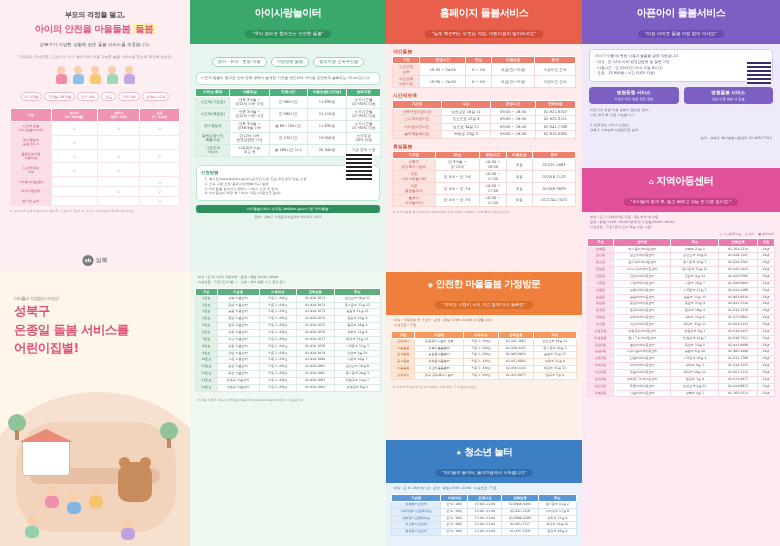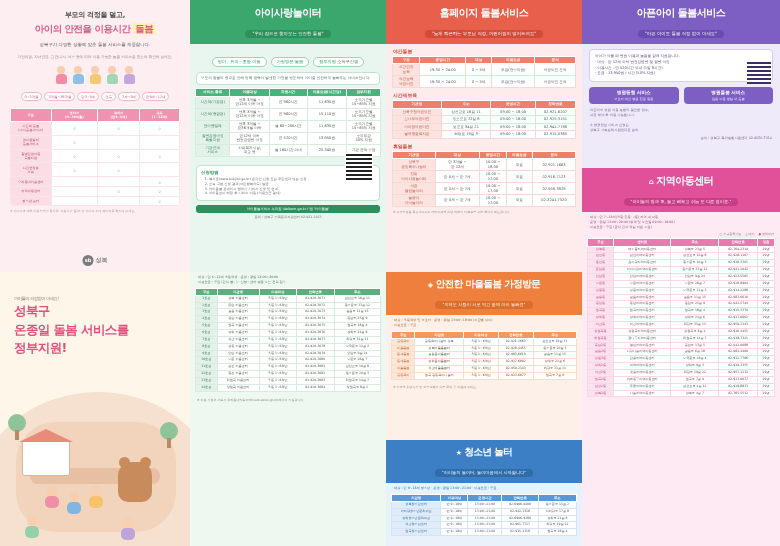--- a/index.html
+++ b/index.html
@@ -150,21 +150,21 @@
   #p9 td.lbl{background:#e1ecf9;color:#2d6aa8;}
   .hdr .ico{font-size:7px;margin-right:3px;}
 </style>
 </head>
 <body>
 
 <div class="page">
 
   <section class="panel" id="p1">
     <div class="t1">부모의 걱정을 덜고,</div>
-    <div class="t2"><span>아이의 안전을 이용시간 </span><span class="hl">돌봄</span></div>
+    <div class="t2"><span>아이의 안전을 마을돌봄 </span><span class="hl">돌봄</span></div>
     <div class="t3">성북구가 다양한 상황에 맞춘 돌봄 서비스를 제공합니다.</div>
     <div class="t4">가정유형, 자녀연령, 긴급/수시 여부 등에 따라 이용 가능한 돌봄 서비스를 한눈에 확인해 보세요.</div>
 
     <div class="illus-row">
       <span class="kid">
           <span class="head"></span>
           <span class="body" style="background:#f28ba8"></span>
         </span>
       <span class="kid">
           <span class="head"></span>
@@ -689,21 +689,21 @@
     <div class="txt" style="text-align:right;margin-top:3px">문의 : 성북구 육아종합지원센터 02-4050-7310</div>
   </section>
 
   <section class="panel" id="p6">
     <div class="bgblob"></div>
     <div class="blob2"></div>
     <div class="title">
       <div class="sup">아이들이 걱정없이 마세요!</div>
       <span>성북구</span><br>
       <span>온종일 돌봄 서비스를</span><br>
-      <span>정부지원!</span>
+      <span>어린이집별!</span>
     </div>
     <div class="road"></div>
     <div class="house"></div>
     <div class="bear"></div>
     <div class="tree" style="left:8px;top:142px">
         <span class="c"></span>
         <span class="s"></span>
       </div>
     <div class="tree" style="left:160px;top:150px">
         <span class="c"></span>

